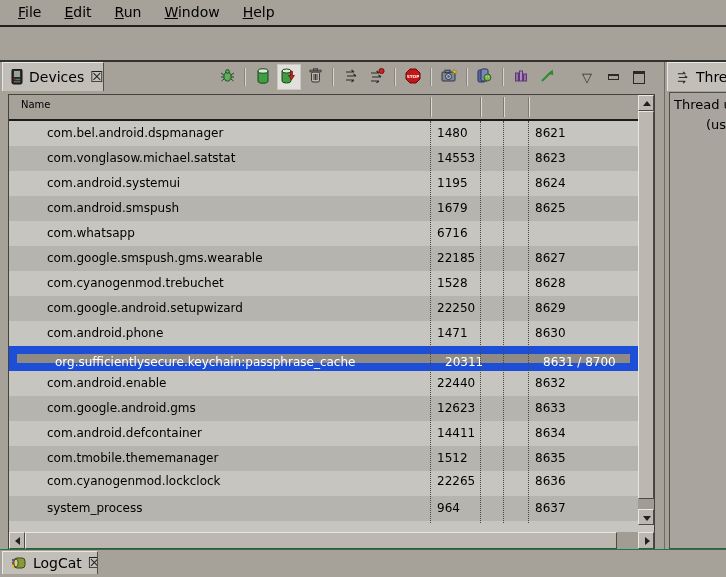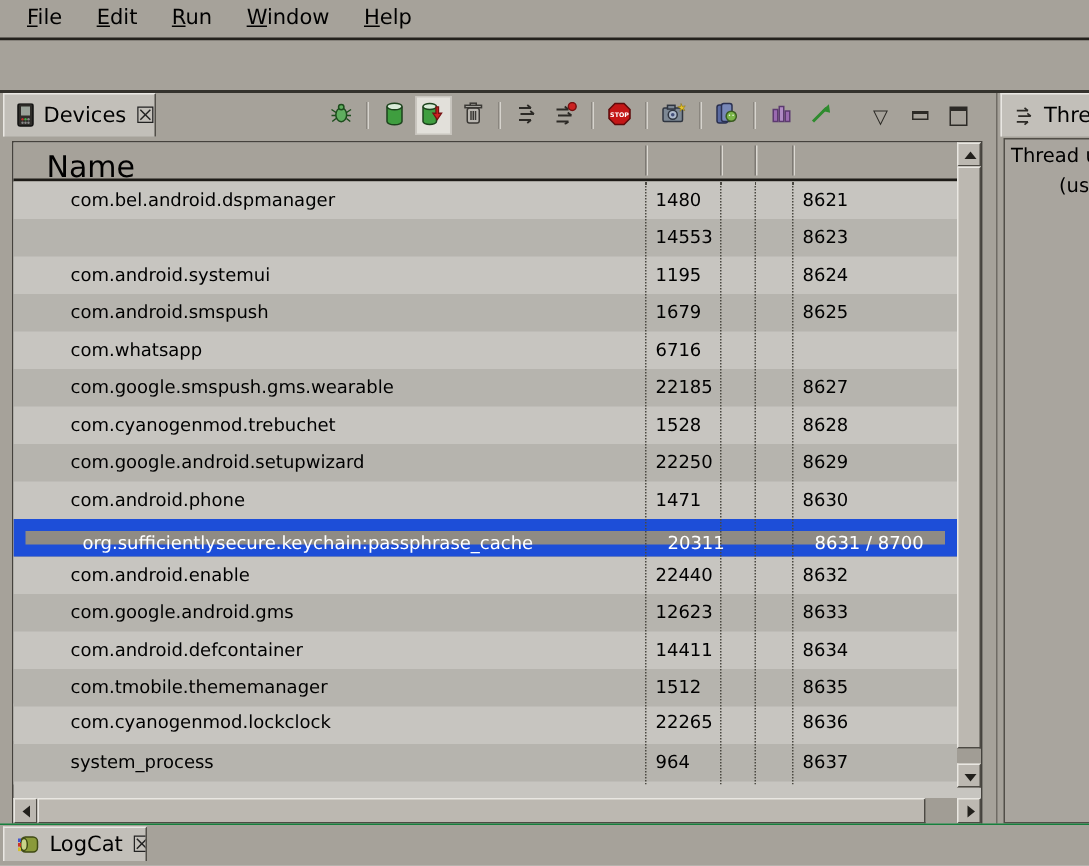--- a/index.html
+++ b/index.html
@@ -52,21 +52,21 @@
   .max-box{width:10px;height:9px;border:1px solid #2c2a26;border-top:3px solid #2c2a26;background:#a6a29a;}
   
   .table-frame{
     position:absolute;left:8px;top:32px;width:647px;height:457px;
     border:1px solid #45423d;background:#c7c5c0;box-sizing:border-box;
   }
   .thead{
     position:absolute;left:0;top:0;width:645px;height:26px;
     background:#a6a29a;border-bottom:2px solid #1d1b17;box-sizing:border-box;
   }
-  .thead .hlabel{position:absolute;left:22px;top:4px;font-size:20px;}
+  .thead .hlabel{position:absolute;left:12px;top:4px;font-size:10px;}
   .hgroove{position:absolute;top:2px;bottom:2px;width:0;border-left:1px solid #7d7973;border-right:1px solid #dcd9d3;}
   .tbody{
     position:absolute;left:0;top:26px;width:629px;height:402px;background:#c7c5c0;overflow:hidden;
   }
   .trow{position:absolute;left:0;width:629px;height:25px;font-size:12px;line-height:25px;box-sizing:border-box;}
   .trow.light{background:#c7c5c0;}
   .trow.dark{background:#b6b4ae;}
   .trow.selected{background:#8f8b84;color:#fff;border:8px solid #1d4ed8;line-height:21px;}
   .cell{position:absolute;top:0;white-space:nowrap;overflow:hidden;}
   .cell.name{left:38px;width:378px;}
@@ -324,20 +324,21 @@
           <span class="cell name">com.android.smspush</span>
           <span class="cell pid">1679</span>
           <span class="cell port">8625</span>
         </div>
         <div class="trow light" style="top: 50px;">
           <span class="cell name">com.android.systemui</span>
           <span class="cell pid">1195</span>
           <span class="cell port">8624</span>
         </div>
         <div class="trow dark" style="top: 25px;">
+          <span class="cell name">com.vonglasow.michael.satstat</span>
           <span class="cell pid">14553</span>
           <span class="cell port">8623</span>
         </div>
         <div class="trow light" style="top: 0px;">
           <span class="cell name">com.bel.android.dspmanager</span>
           <span class="cell pid">1480</span>
           <span class="cell port">8621</span>
         </div>
 
       <span class="colsep" style="left:421px"></span>

